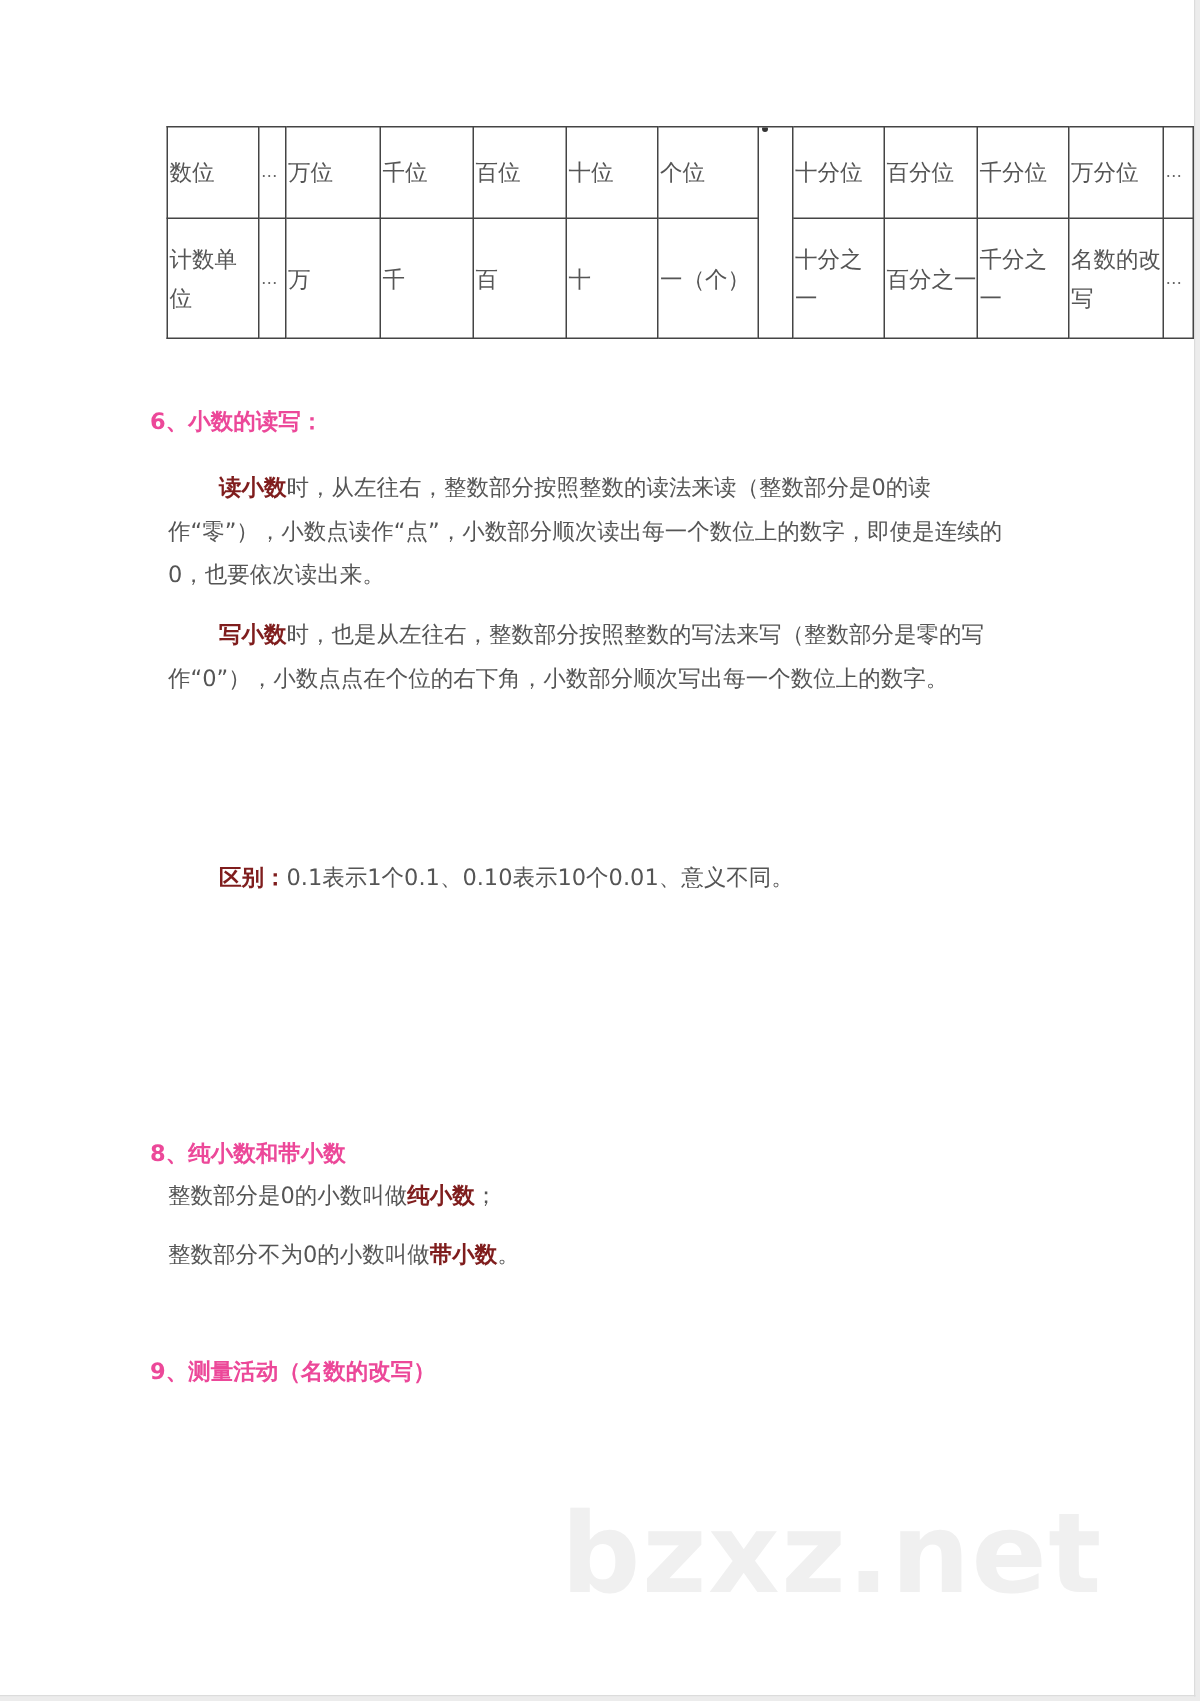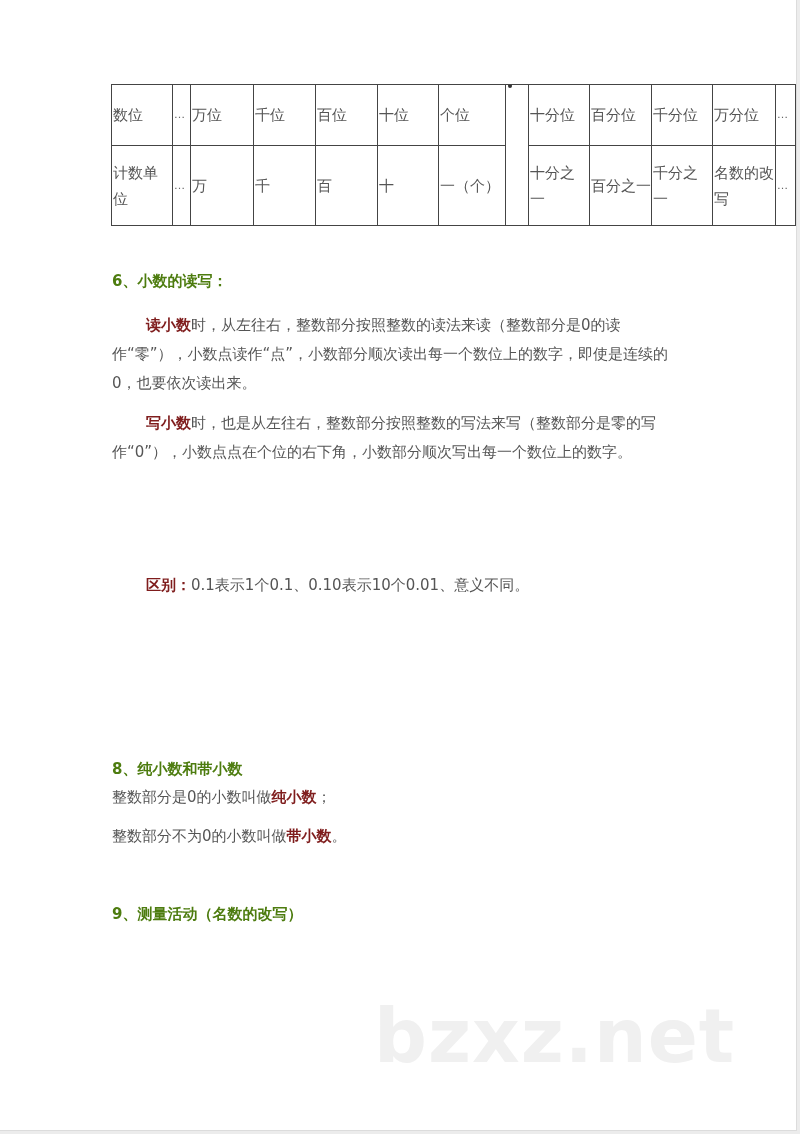--- a/index.html
+++ b/index.html
@@ -20,21 +20,21 @@
       overflow: hidden; white-space: normal; word-break: break-all; margin-top: 42px;
     }
     table.place tr.r1 td { height: 60px; }
     table.place tr.r2 td { height: 79px; }
     td.dots { font-size: 11px; color: #666; letter-spacing: -1px; }
     td.point { position: relative; }
     td.point span.dot {
       position: absolute; left: 2px; top: -1px; width: 4px; height: 4px; border-radius: 50%; background: #333;
     }
     .heading {
-      position: absolute; left: 112px; font-size: 15px; font-weight: bold; color: #4d7c0f;
+      position: absolute; left: 100px; font-size: 15px; font-weight: bold; color: #ec4899;
     }
     .para {
       position: absolute; left: 112px; width: 570px; font-size: 15px; line-height: 29px; color: #555;
     }
     .para.indent { text-indent: 34px; }
     .para b { color: #7f1d1d; font-weight: bold; }
     .watermark {
       position: absolute; left: 374px; top: 993px; font-size: 74px; font-weight: bold; color: #f0f0f0;
       letter-spacing: 1px; font-family: "DejaVu Sans", sans-serif;
     }

